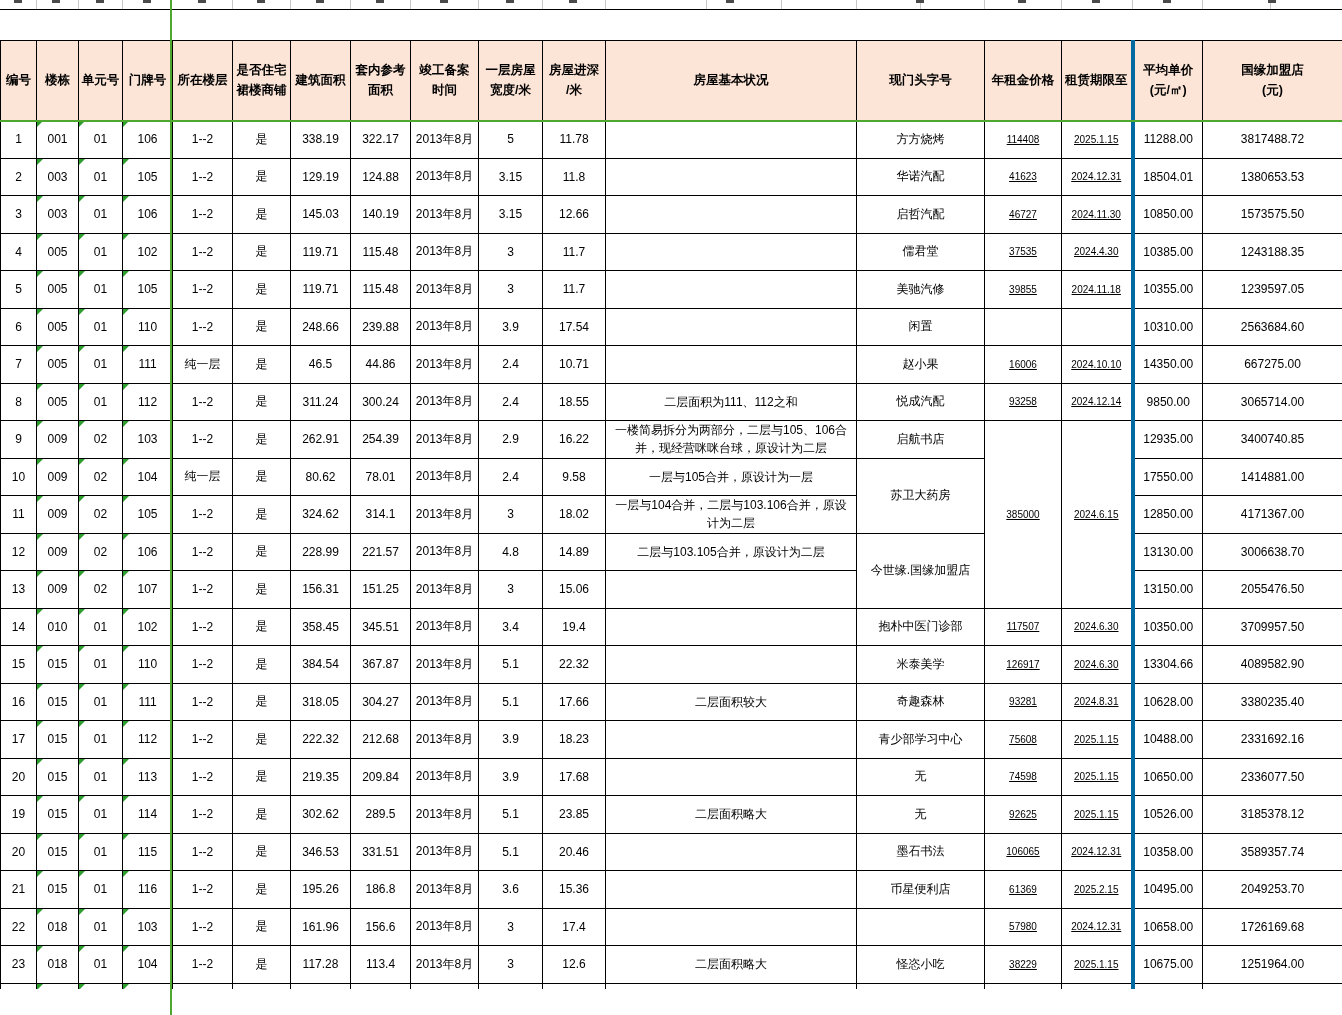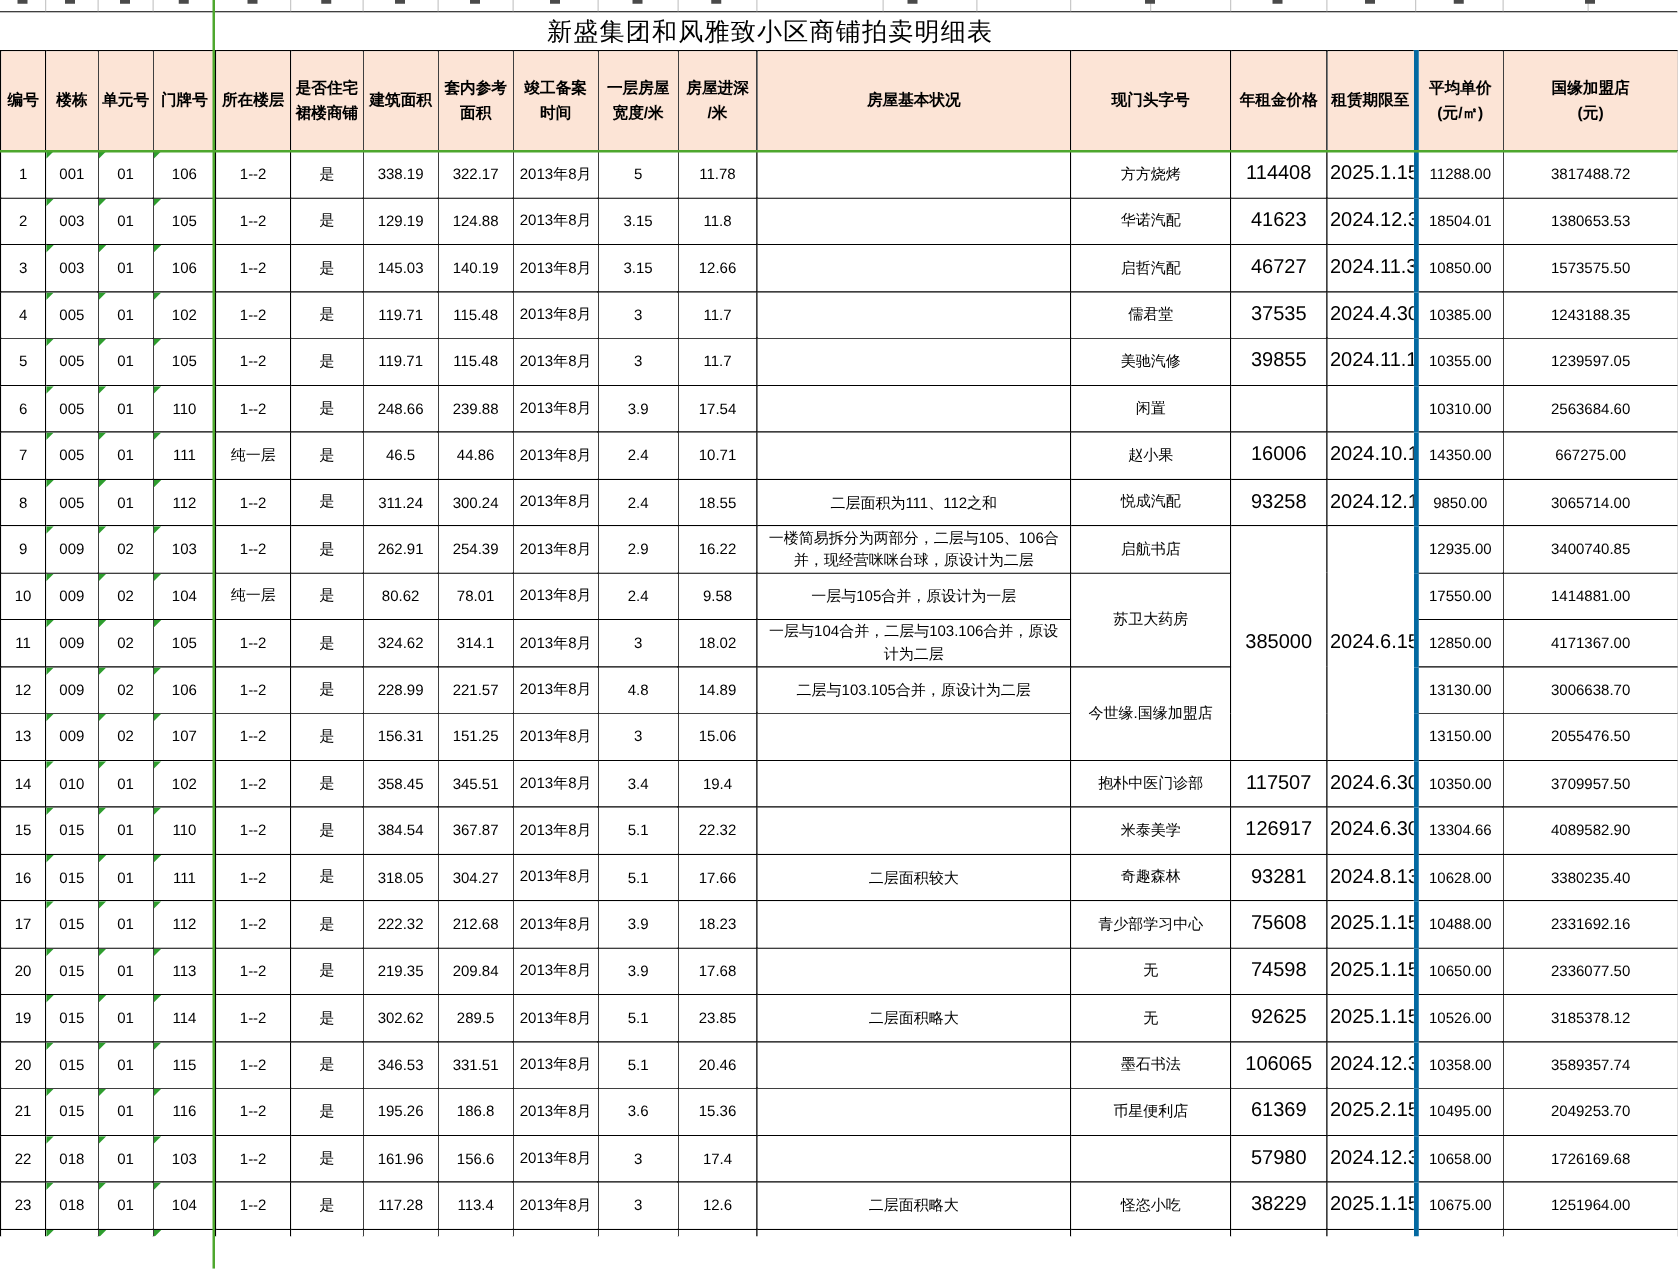--- a/index.html
+++ b/index.html
@@ -21,21 +21,21 @@
   .title-row .t{font-size:20px;letter-spacing:1px;transform:translateX(-55px);}
 
   
   table{position:absolute;left:0;top:40px;width:1342px;border-collapse:collapse;table-layout:fixed;padding-left:46px;}
   th,td{border:1px solid #000;text-align:center;vertical-align:middle;padding:0 2px;
     overflow:hidden;position:relative;box-sizing:border-box;}
   th{background:#fce4d6;font-weight:bold;font-size:12.5px;line-height:1.55;
     white-space:pre-line;height:80px;}
   td{font-size:12px;height:37.5px;background:#fff;}
   td.c11{font-size:12px;line-height:1.5;padding:0 5px;}
-  td.c13,td.c14{font-size:16px;}
+  td.c13,td.c14{font-size:10px;text-decoration:underline;}
   th.c15,td.c15{border-left:4px solid #0369a1;}
   tr.partial td{height:6px;border-bottom:none;}
 
   
   .tri-icon{position:absolute;left:0;top:0;width:0;height:0;
     border-left:6px solid #2e9e2e;border-bottom:6px solid transparent;}
 
   
   .freeze-v{position:absolute;left:170px;top:0;width:2px;height:1015px;background:#4ea72e;z-index:6;}
   .freeze-h{position:absolute;left:0;top:120px;width:1342px;height:2px;background:#4ea72e;z-index:6;}
@@ -77,23 +77,20 @@
       <div class="mk" style="left: 506px;"></div>
       <div class="mk" style="left: 569px;"></div>
       <div class="mk" style="left: 726px;"></div>
       <div class="mk" style="left: 916px;"></div>
       <div class="mk" style="left: 1018px;"></div>
       <div class="mk" style="left: 1092px;"></div>
       <div class="mk" style="left: 1163px;"></div>
       <div class="mk" style="left: 1268px;"></div>
     </div>
 
-  <div class="title-row">
-    <span class="t">新盛集团和风雅致小区商铺拍卖明细表</span>
-  </div>
 
   <table>
     <colgroup>
       <col style="width:36px">
         <col style="width:42px">
         <col style="width:44px">
         <col style="width:50px">
       <col style="width:60px">
         <col style="width:58px">
         <col style="width:60px">
@@ -420,21 +417,21 @@
           <td class="c4">1--2</td>
           <td class="c5">是</td>
           <td class="c6">318.05</td>
           <td class="c7">304.27</td>
           <td class="c8">2013年8月</td>
           <td class="c9">5.1</td>
           <td class="c10">17.66</td>
           <td class="c11">二层面积较大</td>
           <td class="c12">奇趣森林</td>
           <td class="c13">93281</td>
-          <td class="c14">2024.8.13</td>
+          <td class="c14">2024.8.31</td>
           <td class="c15">10628.00</td>
           <td class="c16">3380235.40</td>
         </tr>
         <tr>
           <td class="c0">17</td>
           <td class="c1">015<span class="tri-icon"></span></td>
           <td class="c2">01<span class="tri-icon"></span></td>
           <td class="c3">112<span class="tri-icon"></span></td>
           <td class="c4">1--2</td>
           <td class="c5">是</td>

